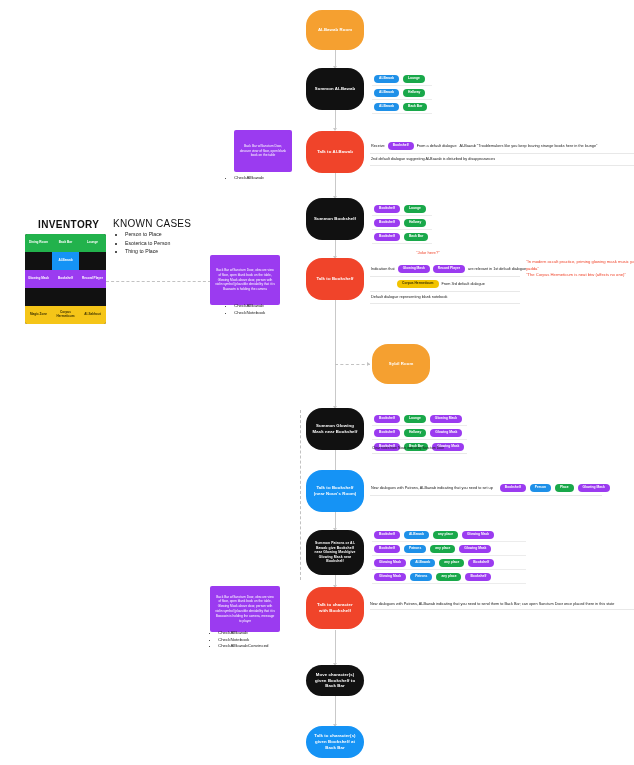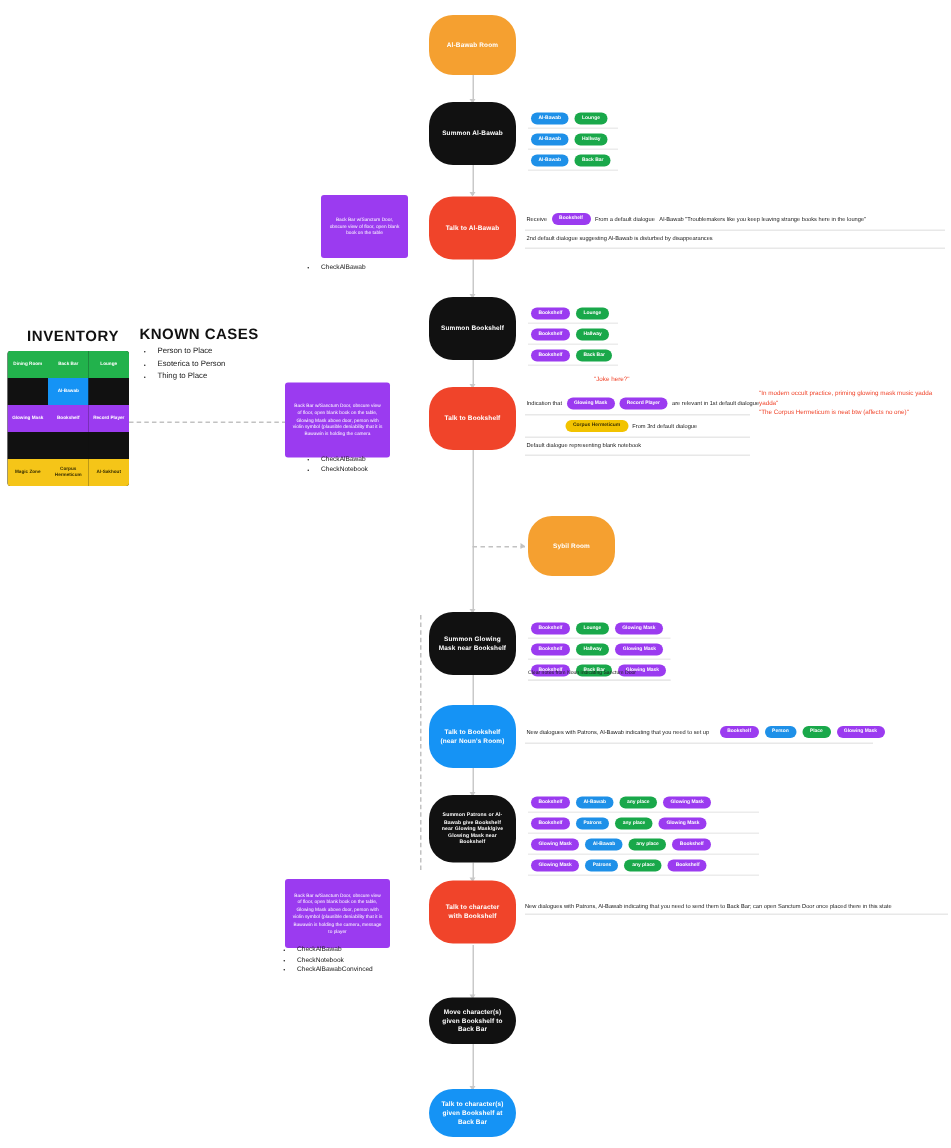--- a/index.html
+++ b/index.html
@@ -6,21 +6,21 @@
   html, body { margin: 0; padding: 0; }
   body {
     width: 634px;
     height: 765px;
     background: #ffffff;
     font-family: "Liberation Sans", sans-serif;
     position: relative;
     overflow: hidden;
     color: #222;
   }
-  .canvas { position: absolute; inset: 0; }
+  .canvas { position: absolute; inset: 0; margin-left: 20px; }
 
   
   .node {
     position: absolute;
     display: flex;
     align-items: center;
     justify-content: center;
     text-align: center;
     border-radius: 14px;
     color: #ffffff;
@@ -159,21 +159,21 @@
   .inv-cell.green  { background: #22B24C; }
   .inv-cell.blue   { background: #1593F5; }
   .inv-cell.purple { background: #9B3BF0; }
   .inv-cell.yellow { background: #F5C518; color: #3a3000; }
   .inv-cell.empty  { background: #111111; }
 
   
   .kc-title {
     position: absolute;
     font-size: 10px;
-    font-weight: 700;
+    font-weight: 400;
     letter-spacing: .3px;
     color: #111;
   }
   .kc-list {
     position: absolute;
     font-size: 5.2px;
     line-height: 1.65;
     padding-left: 9px;
     margin: 0;
     color: #1a1a1a;

